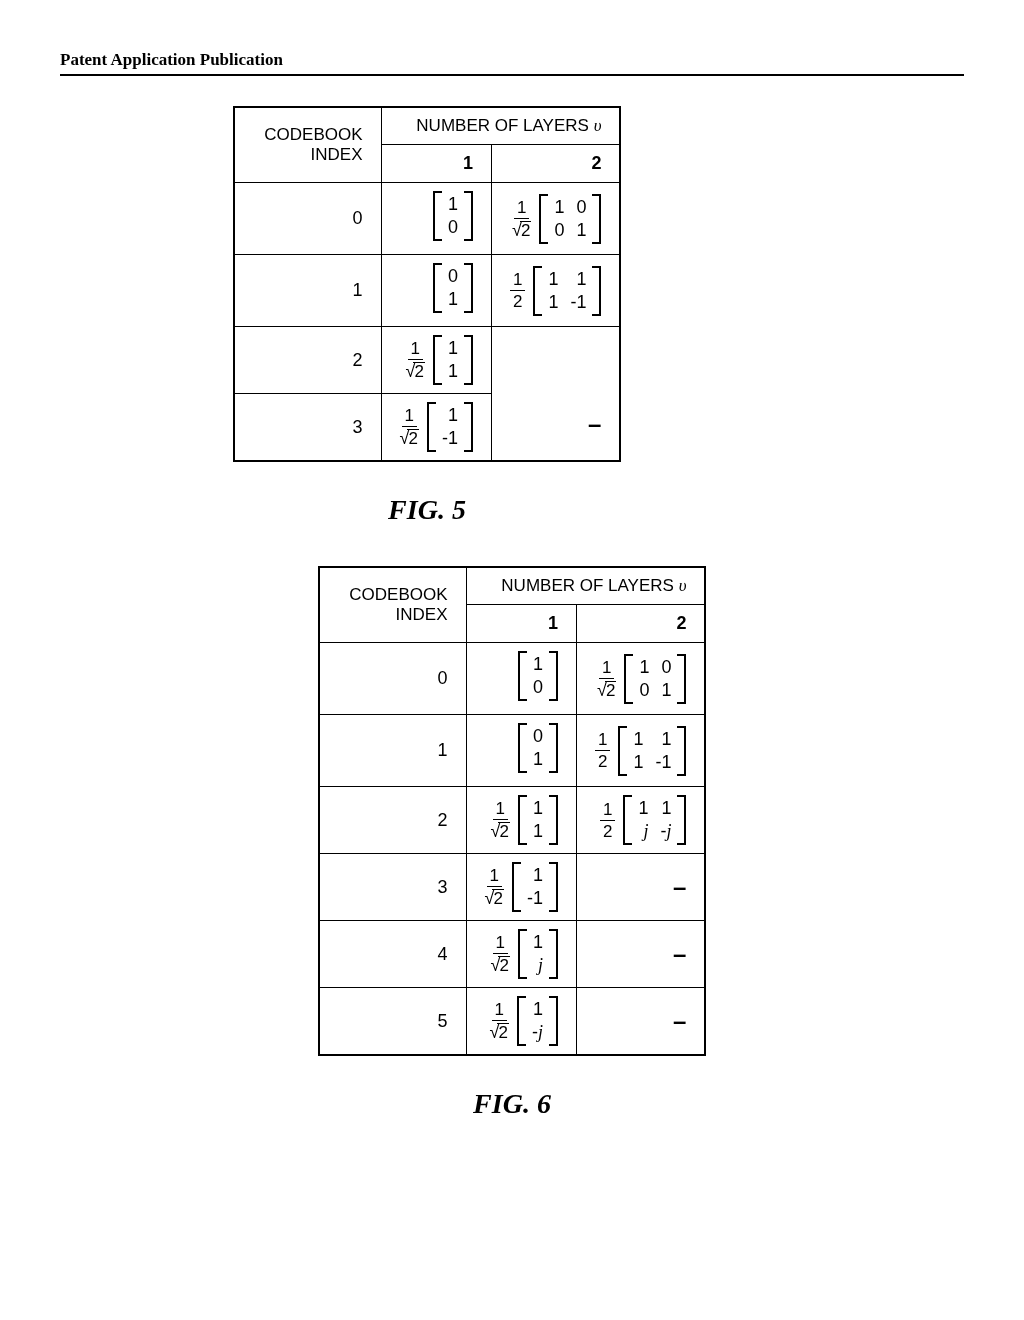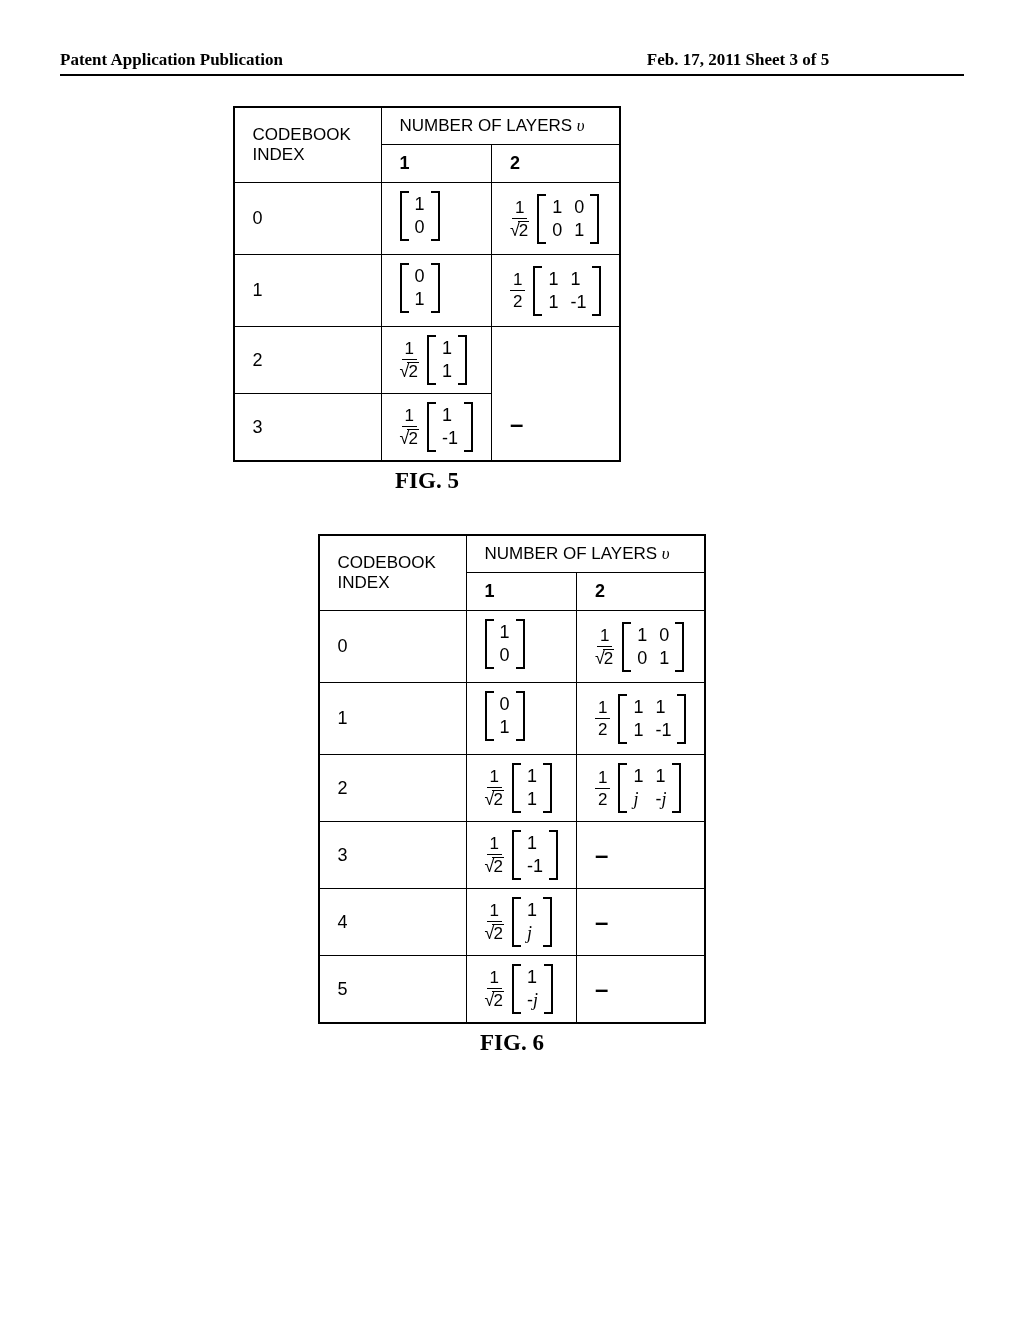--- a/index.html
+++ b/index.html
@@ -38,38 +38,39 @@
   }
   table.codebook {
     border-collapse: collapse;
     border: 2px solid #000;
     font-family: Arial, Helvetica, sans-serif;
     font-size: 18px;
   }
   table.codebook th, table.codebook td {
     border: 1.5px solid #000;
     padding: 8px 18px;
-    text-align: left;
+    text-align: right;
     vertical-align: middle;
   }
   table.codebook th.cbhead {
     font-weight: normal;
     font-size: 17px;
     line-height: 1.2;
     width: 110px;
   }
   table.codebook th.layhead {
     font-weight: normal;
     font-size: 17px;
     margin-top: 32px;
   }
   .figcap {
     font-family: "Times New Roman", serif;
-    font-size: 23px;
-    margin-top: 6px;
+    font-style: italic;
+    font-size: 28px;
+    margin-top: 32px;
     font-weight: bold;
   }
   
   .expr { display: inline-flex; align-items: center; gap: 8px; }
   .frac {
     display: inline-flex;
     flex-direction: column;
     align-items: center;
     font-size: 17px;
     line-height: 1;
@@ -113,21 +114,20 @@
   .dash { font-size: 24px; font-weight: bold; }
   .ital { font-style: italic; font-family: "Times New Roman", serif; }
 </style>
 </head>
 <body>
 
 <div class="page">
 
   <div class="header">
     <div class="header-left">Patent Application Publication</div>
-    <div class="header-mid">Feb. 17, 2011  Sheet 3 of 5</div>
   </div>
   <hr class="hr">
 
   <div class="figblock" style="margin-left:-170px;">
     <table class="codebook" id="fig5-table">
         <tbody>
           <tr>
             <th class="cbhead" rowspan="2">CODEBOOK<br>INDEX</th>
             <th class="layhead" colspan="2">NUMBER OF LAYERS <span class="ital">υ</span></th>
           </tr>

